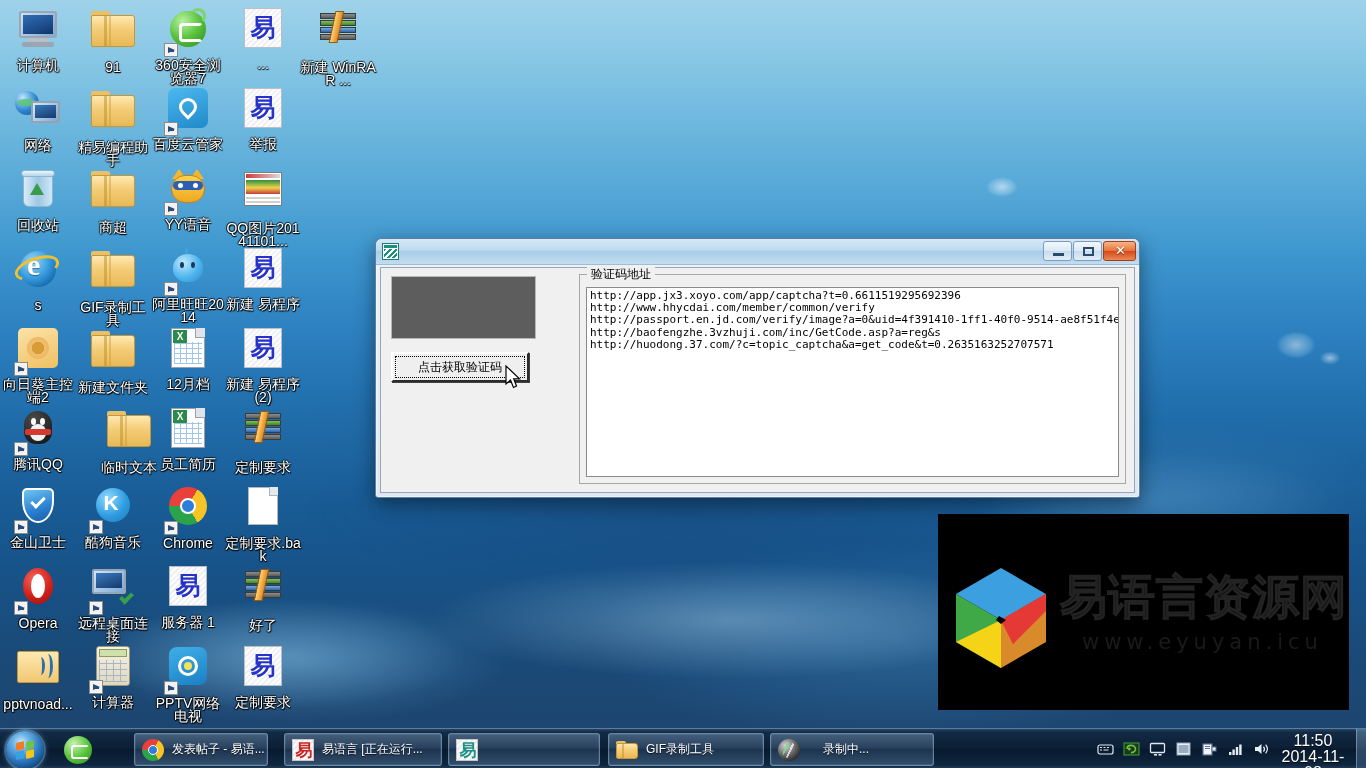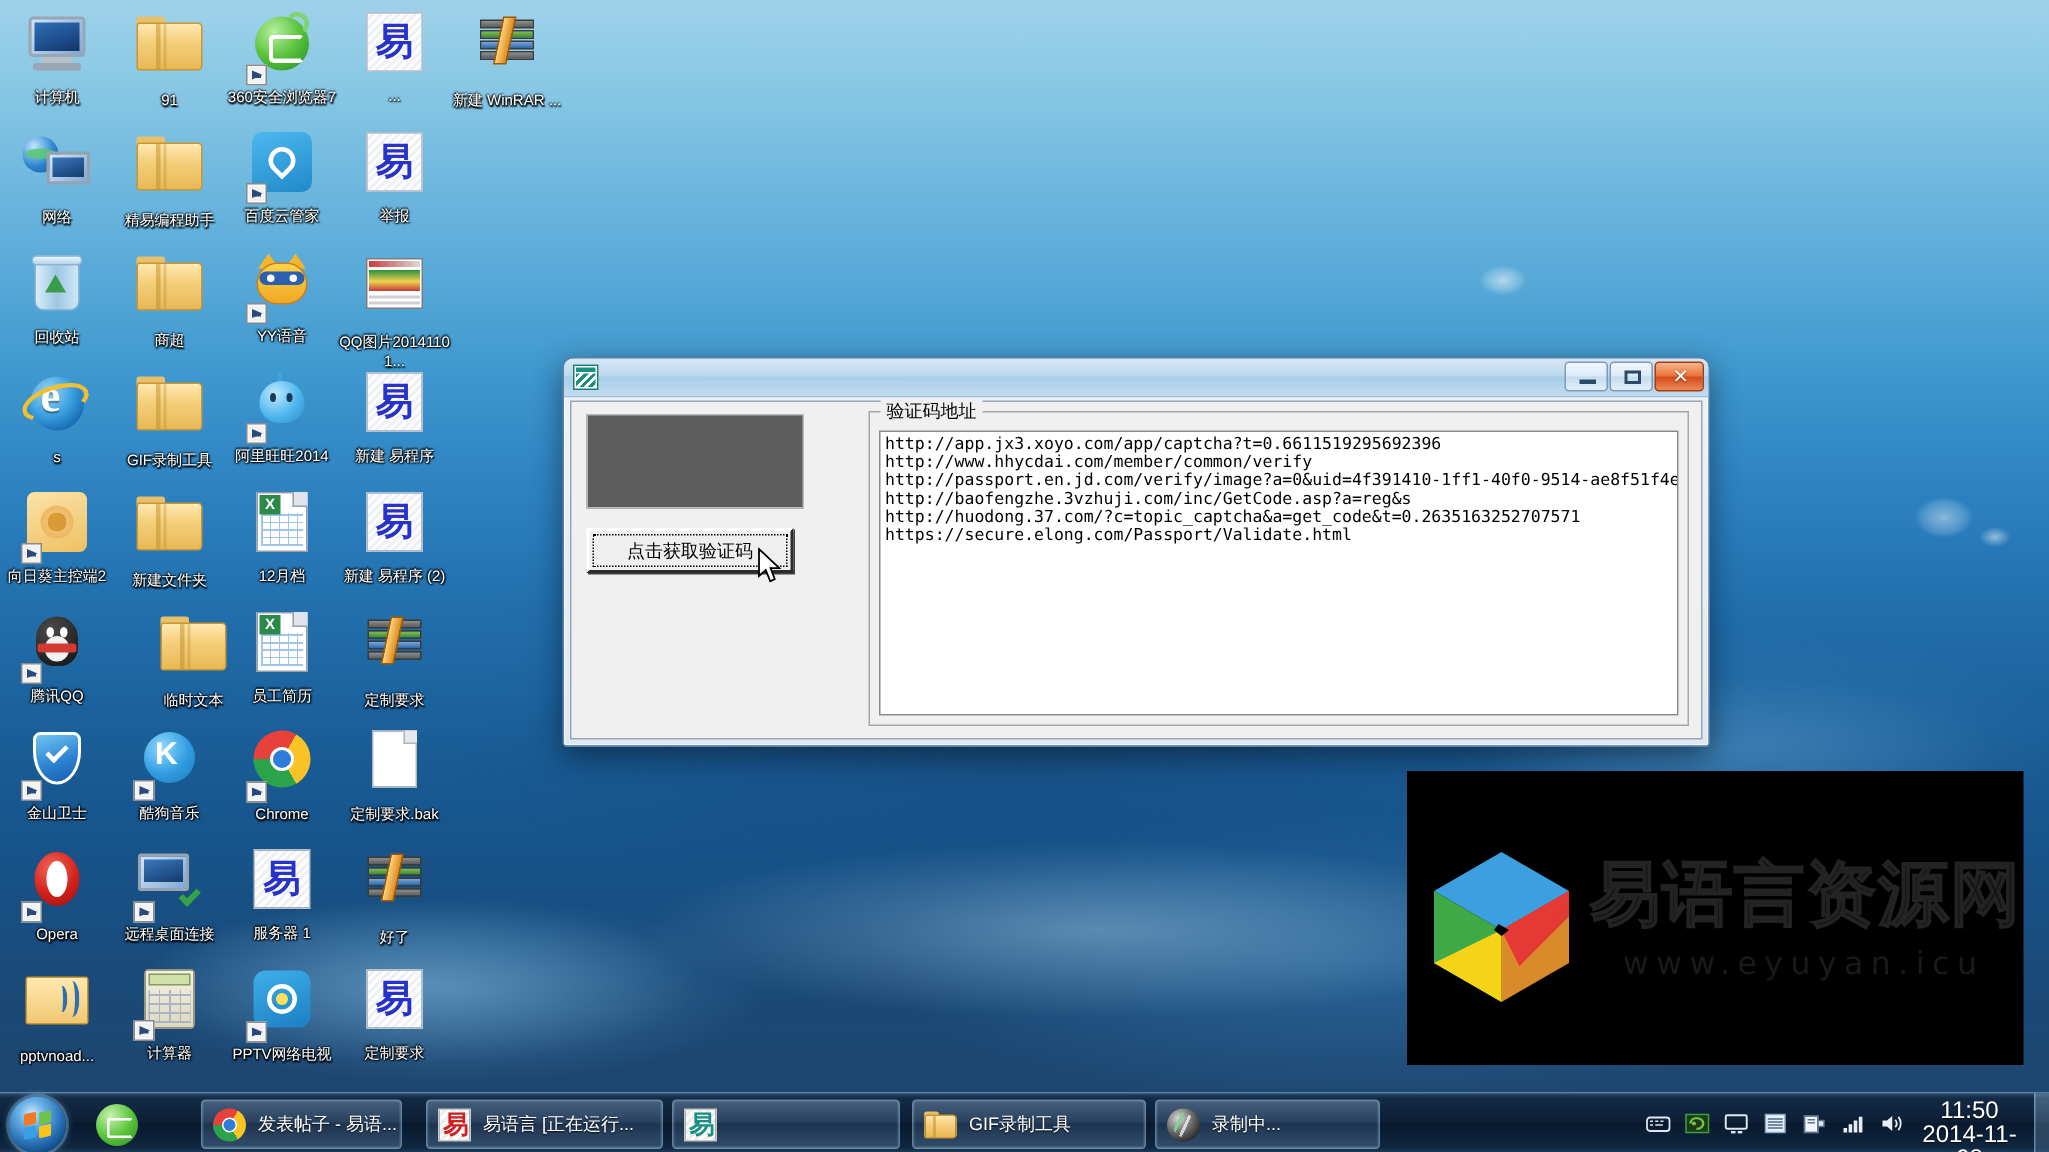--- a/index.html
+++ b/index.html
@@ -35,21 +35,21 @@
 
   
   .icon-cell{
     position:absolute; width:76px; text-align:center;
     cursor:default; user-select:none;
   }
   .icon-img{
     width:48px; height:48px; margin:0 auto; position:relative;
   }
   .icon-label{
-    margin-top:2px; font-size:10px; line-height:13px; color:#fff;
+    margin-top:2px; font-size:14px; line-height:13px; color:#fff;
     text-shadow: 1px 1px 1px rgba(0,0,0,.95), -1px 0 1px rgba(0,0,0,.85),
                  0 -1px 1px rgba(0,0,0,.85), 0 1px 1px rgba(0,0,0,.9);
     word-break:break-all;
   }
   
   .shortcut-arrow{
     position:absolute; left:0; bottom:0; width:14px; height:14px;
     background:#f2f2f2; border:1px solid #8a8a8a;
     box-shadow:0 0 0 1px rgba(255,255,255,.4) inset;
   }
@@ -877,21 +877,20 @@
 
 
     <div id="groupbox">
       <div class="gb-title">验证码地址</div>
       <div id="url-list">
           <div>http://app.jx3.xoyo.com/app/captcha?t=0.6611519295692396</div>
           <div>http://www.hhycdai.com/member/common/verify</div>
           <div>http://passport.en.jd.com/verify/image?a=0&amp;uid=4f391410-1ff1-40f0-9514-ae8f51f4e790</div>
           <div>http://baofengzhe.3vzhuji.com/inc/GetCode.asp?a=reg&amp;s</div>
           <div>http://huodong.37.com/?c=topic_captcha&amp;a=get_code&amp;t=0.2635163252707571</div>
-          <div>https://secure.elong.com/Passport/Validate.html</div>
         </div>
     </div>
   </div>
 </div>
 
 <svg id="cursor" viewBox="0 0 18 26">
   <polygon points="1,1 1,19 5.5,15 8.5,22.5 11.5,21 8.7,13.8 14.5,13.8" fill="#ffffff" stroke="#000000" stroke-width="1.2"></polygon>
 </svg>
 
 <div id="watermark">
@@ -953,21 +952,21 @@
       <div class="task-btn" style="left: 608px; width: 156px;">
         <div class="tb-ic">
           <div class="ic-folder" style="width:22px;height:18px;margin:2px 0 0 0">
             <div class="tab" style="width:10px;height:3px"></div>
             <div class="body" style="width:22px;height:16px;top:2px"></div>
             <div class="fold" style="left:6px;top:3px;height:14px;width:2px"></div>
           </div>
         </div>
         <div class="tb-tx">GIF录制工具</div>
       </div>
-      <div class="task-btn" style="left: 770px; width: 150px;">
+      <div class="task-btn" style="left: 770px; width: 164px; gap: 15px;">
         <div class="tb-ic">
           <div class="recico"></div>
         </div>
         <div class="tb-tx">录制中...</div>
       </div>
     </div>
 
   <div id="tray">
     <div class="tray-ic">
       <svg viewBox="0 0 17 16" width="17" height="16">

